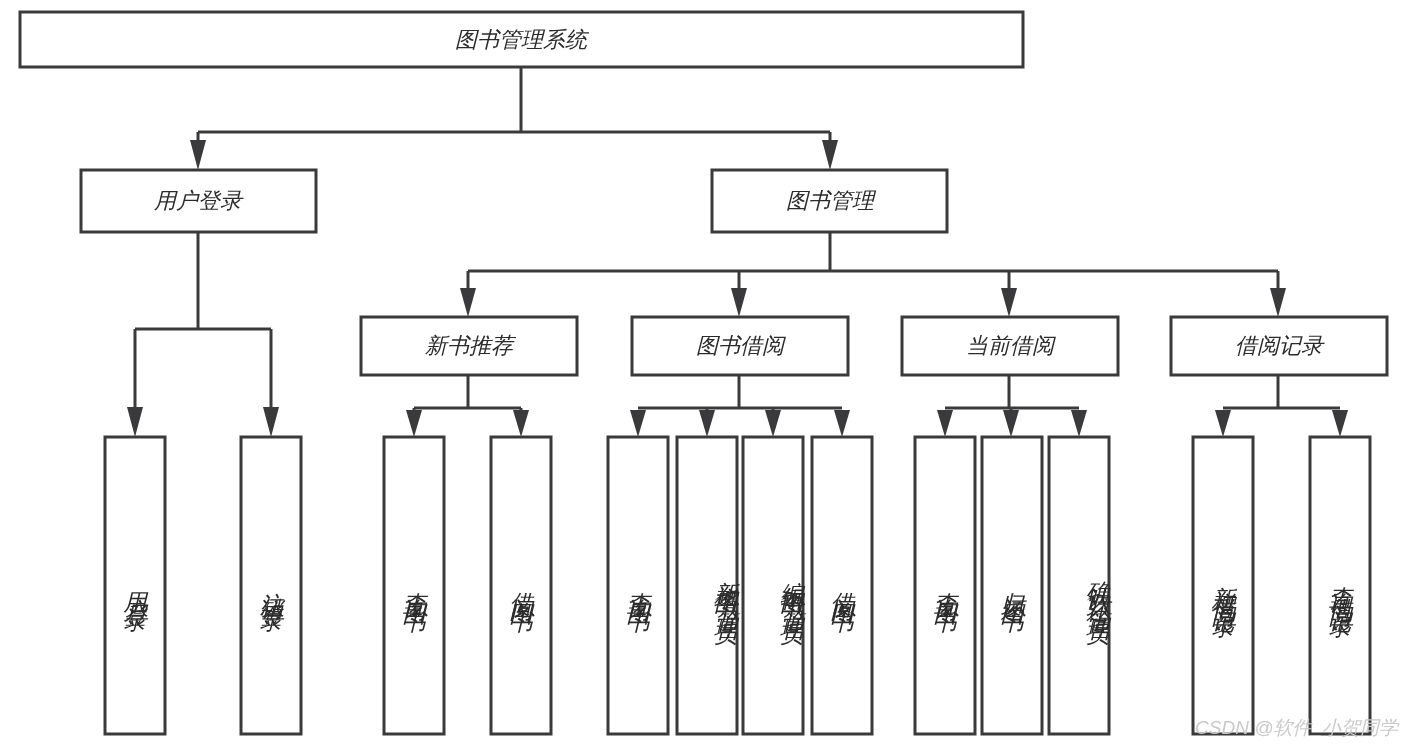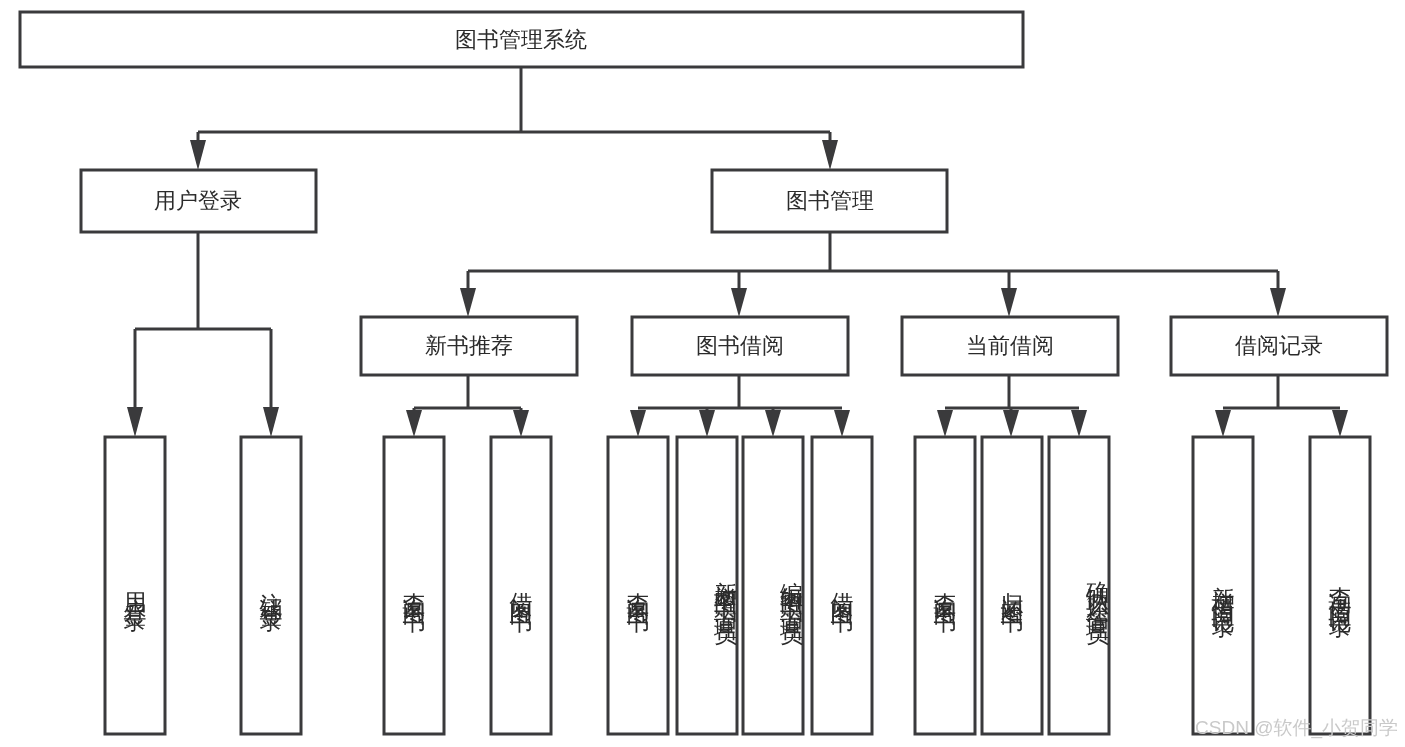--- a/index.html
+++ b/index.html
@@ -13,20 +13,21 @@
     font-family: "Liberation Sans", "DejaVu Sans", sans-serif;
     overflow: hidden;
     position: relative;
   }
   #diagram-root {
     position: absolute;
     left: 0;
     top: 0;
     width: 1405px;
     height: 747px;
+    font-style: italic;
   }
   svg#flow {
     display: block;
     width: 1405px;
     height: 747px;
   }
   .node-rect {
     fill: #ffffff;
     stroke: #3a3a3c;
     stroke-width: 3;

